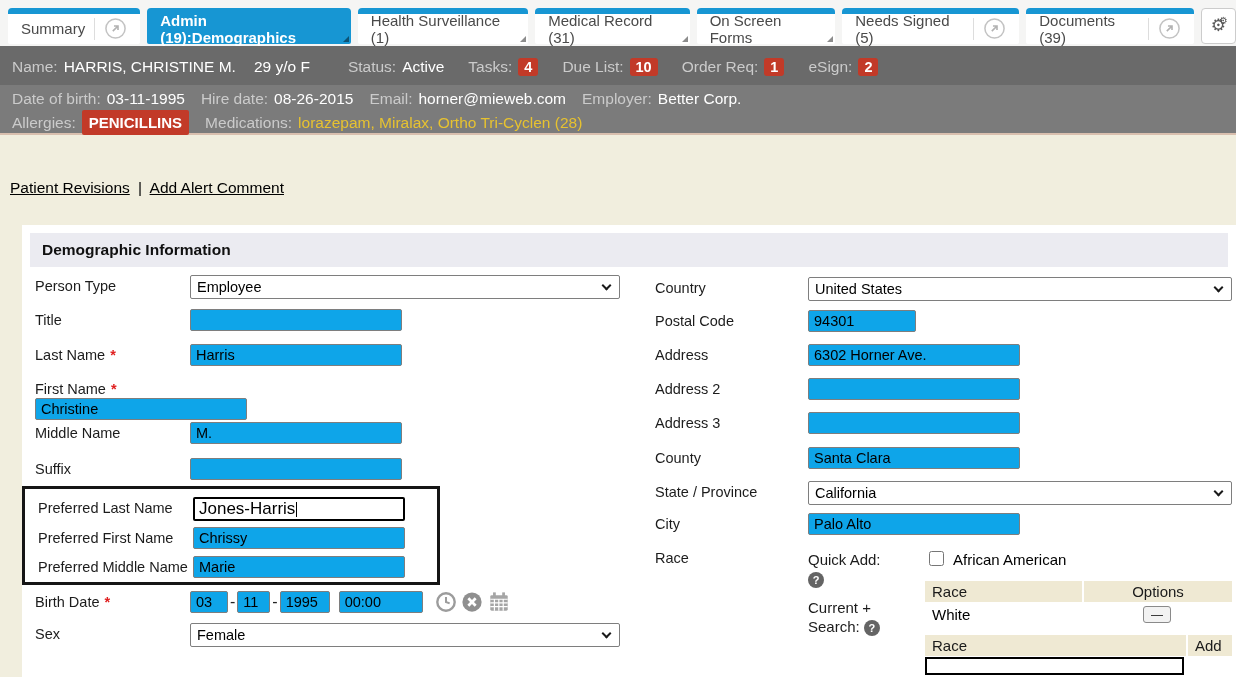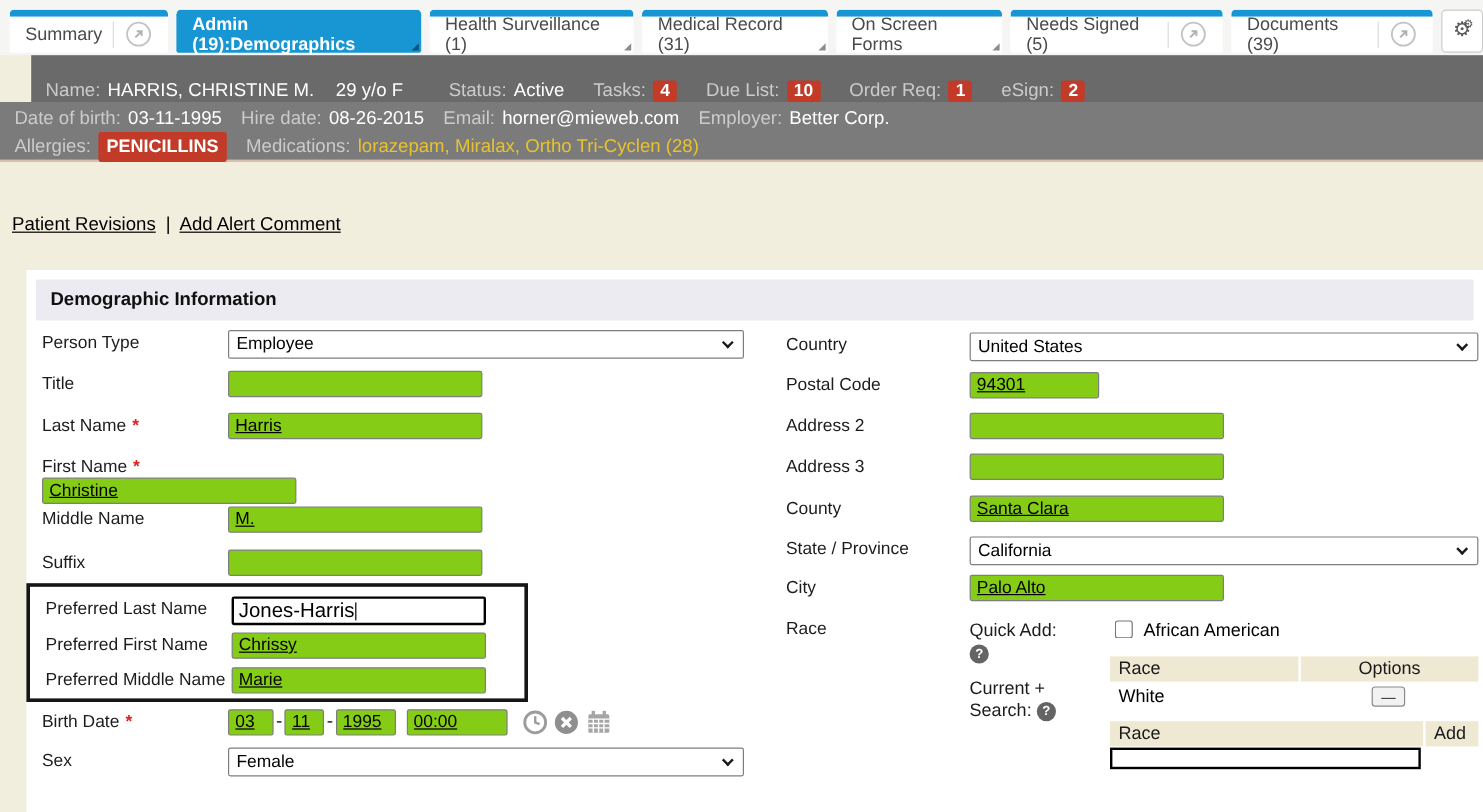--- a/index.html
+++ b/index.html
@@ -19,21 +19,21 @@
   .tab-sep { width:1px; height:22px; background:#ddd; margin:0 9px; }
   .tab-action { display:flex; align-items:center; }
   .gear-btn { height:36px; width:37px; background:#fff; border:1px solid #ccc; border-radius:4px;
     display:flex; align-items:center; justify-content:center; position:relative; cursor:pointer; }
   .gear-main { font-family:"DejaVu Sans", sans-serif; color:#5a5a5a; font-size:17px; line-height:1; }
   .gear-small { font-family:"DejaVu Sans", sans-serif; color:#5a5a5a; font-size:10px; line-height:1;
     position:absolute; top:7px; right:7px; }
 
   
   .bar1 { position:absolute; top:46px; left:0; right:0; height:39px; background:#6a6a6a;
-    display:flex; align-items:flex-end; padding:0 12px; font-size:15.5px; color:#fff;margin-left:26px; }
+    display:flex; align-items:flex-start; padding:12px 12px; font-size:15.5px; color:#fff; }
   .bar1 .lbl, .bar2 .lbl { color:#cbcbcb; margin-right:6px; }
   .badge { background:#c23a28; color:#fff; font-weight:bold; border-radius:3px;
     padding:1px 6px; font-size:14.5px; }
   .bar2 { position:absolute; top:85px; left:0; right:0; height:50px; background:#7b7b7b;
     padding:2px 12px 0 12px; font-size:15.5px; color:#fff; line-height:23px;
     border-bottom:2px solid #d9bfae; }
   .bar2 .row { display:flex; align-items:center; }
   .meds { color:#e7c230; }
   .allergy-badge { background:#c23a28; color:#fff; font-weight:bold; padding:1px 7px;
     border-radius:2px; font-size:15px; }
@@ -50,22 +50,22 @@
 
   .col-left  { position:absolute; left:13px;  top:50px; width:607px; }
   .col-right { position:absolute; left:633px; top:52px; right:4px; }
 
   .frow { display:flex; align-items:flex-start; }
   .flabel { width:155px; flex-shrink:0; font-size:14.5px; color:#1c1c1c;
     line-height:17px; padding-top:3px; }
   .col-right .flabel { width:153px; }
   .req { color:#e02020; font-weight:bold; margin-left:5px; }
 
-  .ibox { height:22px; border:1px solid #7e7e7e; border-radius:2px; background:#84cc16;
-    font-family:"Liberation Sans",sans-serif; font-size:14.5px; color:#000; padding:0 5px;text-decoration:underline; }
+  .ibox { height:22px; border:1px solid #7e7e7e; border-radius:2px; background:#0ea5e9;
+    font-family:"Liberation Sans",sans-serif; font-size:14.5px; color:#000; padding:0 5px; }
   .w212 { width:212px; } .w108 { width:108px; }
   .sel { height:24px; border:1px solid #7e7e7e; border-radius:2px; background:#fff;
     display:flex; align-items:center; justify-content:space-between; padding:0 9px 0 6px;
     font-size:14.5px; color:#000; cursor:pointer; }
   .sel-left { width:430px; }
   .sel-grow { flex:1; }
   .chev { width:7px; height:7px; border-right:2px solid #1a1a1a; border-bottom:2px solid #1a1a1a;
     transform:rotate(45deg); margin-left:8px; flex-shrink:0; margin-top:-3px; }
 
   .hl-box { border:3px solid #151515; margin:0 0 6px -13px; padding:8px 0 2px 13px;
@@ -303,20 +303,24 @@
       <div class="sel sel-grow">
         <span>United States</span>
         <span class="chev"></span>
       </div>
     </div>
     <div class="frow mb12">
       <div class="flabel">Postal Code</div>
       <input class="ibox w108" value="94301" style="">
     </div>
     <div class="frow mb12">
+      <div class="flabel">Address</div>
+      <input class="ibox w212" value="6302 Horner Ave." style="">
+    </div>
+    <div class="frow mb12">
       <div class="flabel">Address 2</div>
       <input class="ibox w212" value="" style="">
     </div>
     <div class="frow mb13">
       <div class="flabel">Address 3</div>
       <input class="ibox w212" value="" style="">
     </div>
     <div class="frow mb12">
       <div class="flabel">County</div>
       <input class="ibox w212" value="Santa Clara" style="">

